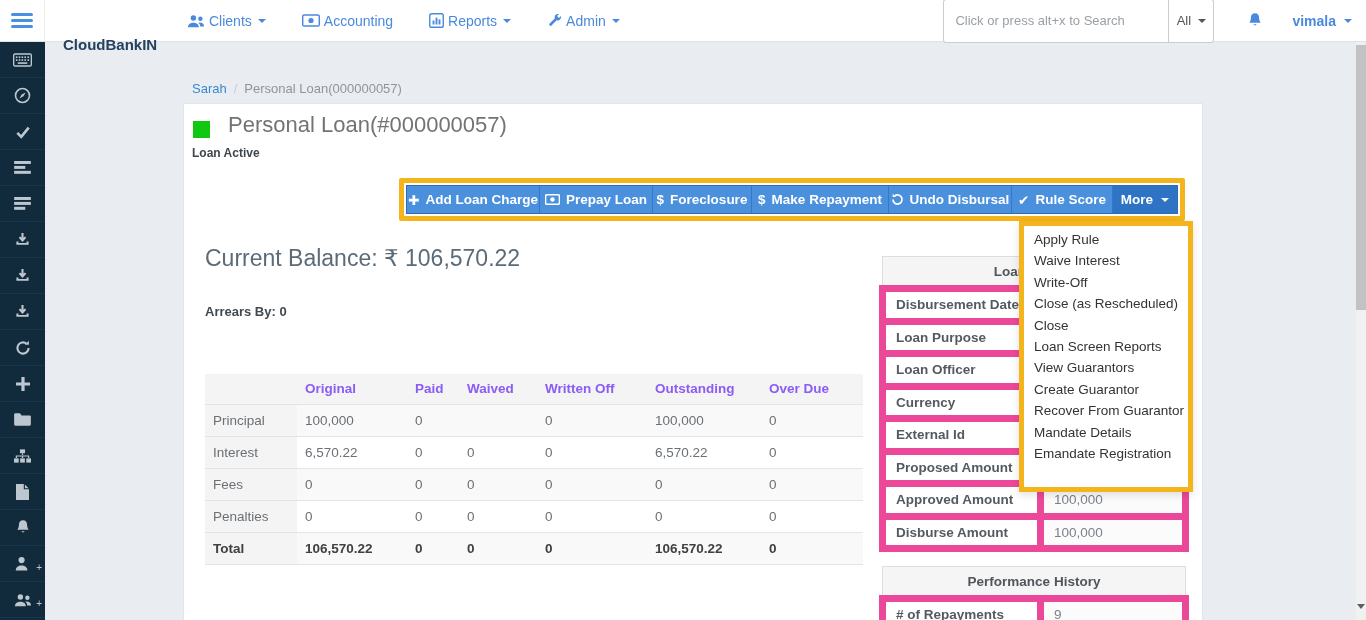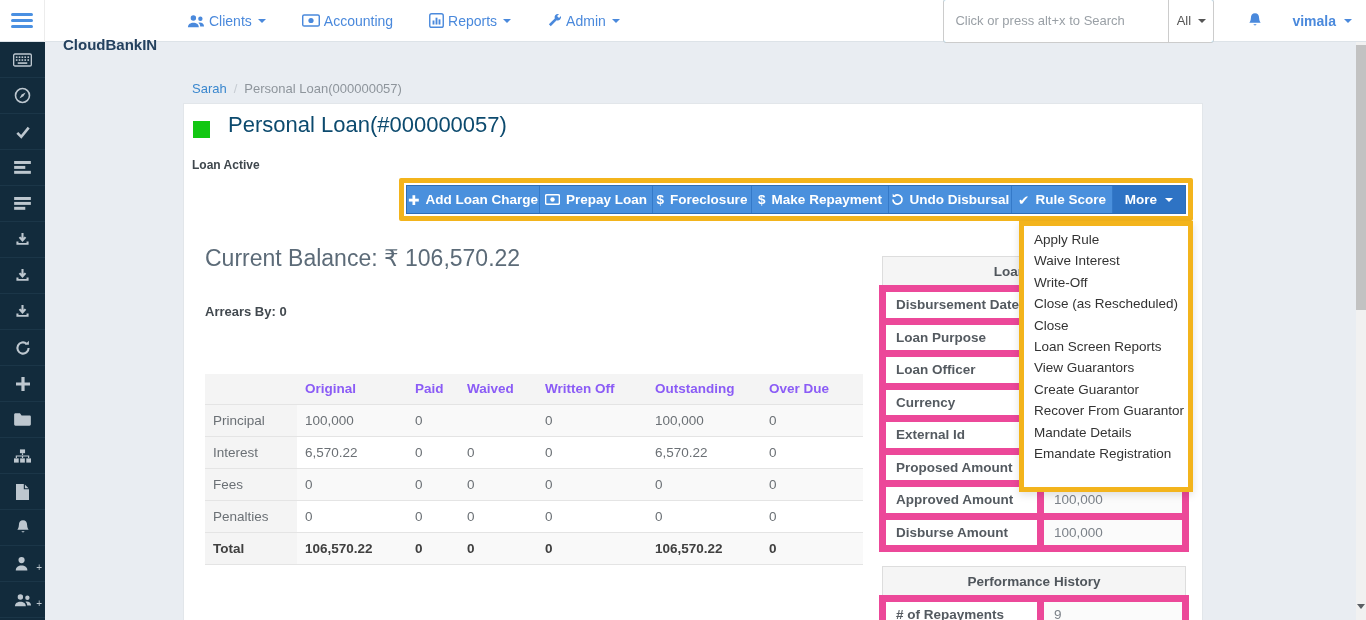--- a/index.html
+++ b/index.html
@@ -37,37 +37,37 @@
   
   .content { position: absolute; top: 42px; left: 45px; width: 1321px; height: 578px; background: #e9edf2; overflow: hidden; }
   .breadcrumb { position: absolute; left: 147px; top: 39px; font-size: 13px; color: #8e959c; }
   .crumb-link { color: #3a87ce; cursor: pointer; }
   .crumb-sep { color: #c6ccd2; margin: 0 7px; }
 
   .card { position: absolute; left: 138px; top: 61px; width: 1020px; height: 600px; background: #fff;
     border: 1px solid #e2e6ea; }
 
   .status-sq { position: absolute; left: 9px; top: 17px; width: 17px; height: 17px; background: #12c712; }
-  .page-title { position: absolute; left: 44px; top: 6px; font-size: 22px; color: #0c4a6e; line-height: 30px; }
-  .loan-status { position: absolute; left: 8px; top: 54px; font-size: 12px; font-weight: 700; color: #3f474d; }
+  .page-title { position: absolute; left: 44px; top: 6px; font-size: 22px; color: #737373; line-height: 30px; }
+  .loan-status { position: absolute; left: 8px; top: 42px; font-size: 12px; font-weight: 700; color: #3f474d; }
 
   
   .toolbar-hl { position: absolute; left: 215px; top: 74px; border: 5px solid #f3b41c; border-radius: 2px;
     padding: 2px; background: #fff; }
   .btn-group { display: flex; border: 1px solid #2e6db5; }
   .tb-btn { height: 27px; background: #4a90dd; color: #fff; border: none; border-right: 1px solid #3479c8;
     font-size: 13.5px; font-weight: 600; display: flex; align-items: center; justify-content: center; gap: 6px;
     font-family: inherit; cursor: pointer; white-space: nowrap; }
   .btn-group .tb-btn:nth-child(1) { width: 133px; }
   .btn-group .tb-btn:nth-child(2) { width: 113px; }
   .btn-group .tb-btn:nth-child(3) { width: 99px; }
   .btn-group .tb-btn:nth-child(4) { width: 137px; }
   .btn-group .tb-btn:nth-child(5) { width: 123px; }
   .btn-group .tb-btn:nth-child(6) { width: 101px; }
-  .btn-group .tb-btn:nth-child(7) { width: 72px; border-right: none; justify-content: center; }
+  .btn-group .tb-btn:nth-child(7) { width: 64px; border-right: none; justify-content: center; }
   .tb-btn.more { background: #2e73c4; }
   .bicon { font-weight: 700; display: inline-flex; align-items: center; }
 
   
   .dropdown-hl { position: absolute; left: 835px; top: 117px; width: 174px; height: 271px;
     border: 5px solid #f3b41c; background: #fff; z-index: 60; box-shadow: 0 3px 8px rgba(0,0,0,0.12); }
   .dropdown-menu { padding: 3px 0; }
   .menu-item { font-size: 13.5px; color: #333; padding: 2px 4px 2px 10px; line-height: 17.4px;
     white-space: nowrap; cursor: pointer; }
 

